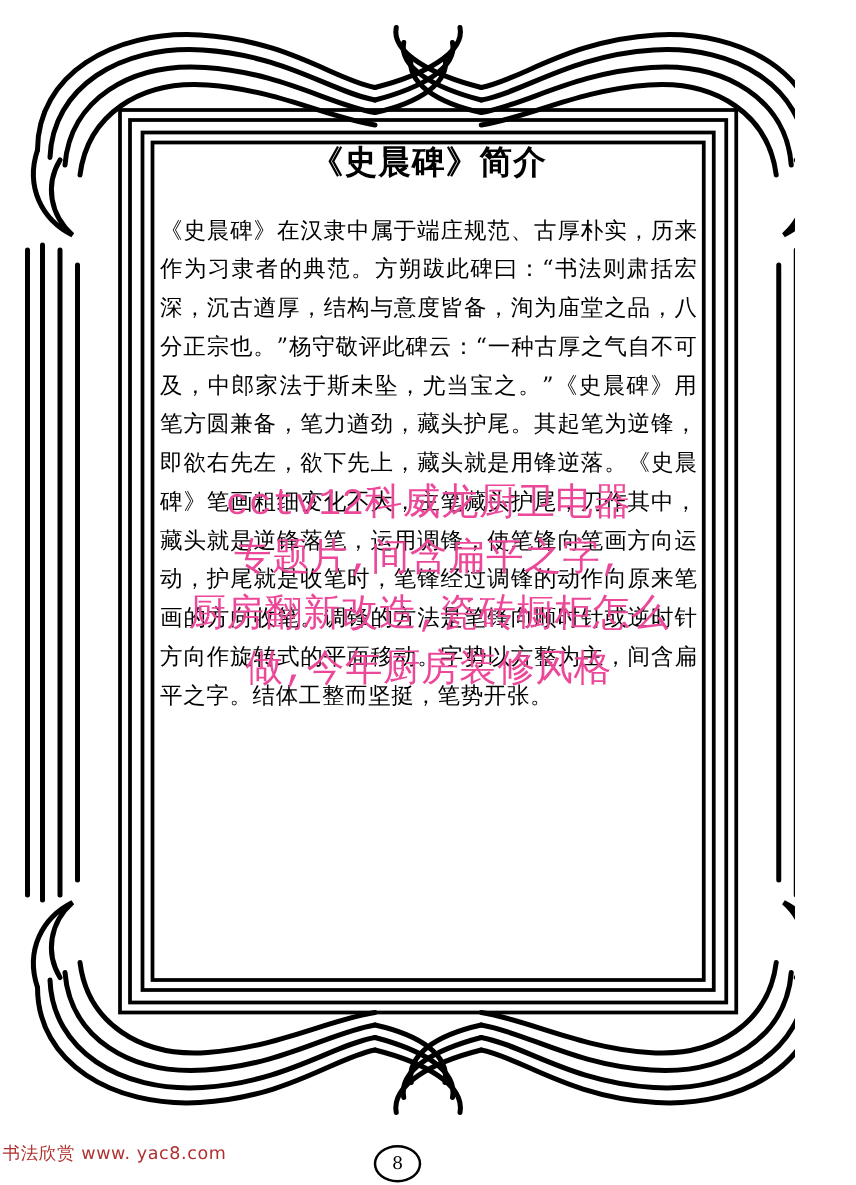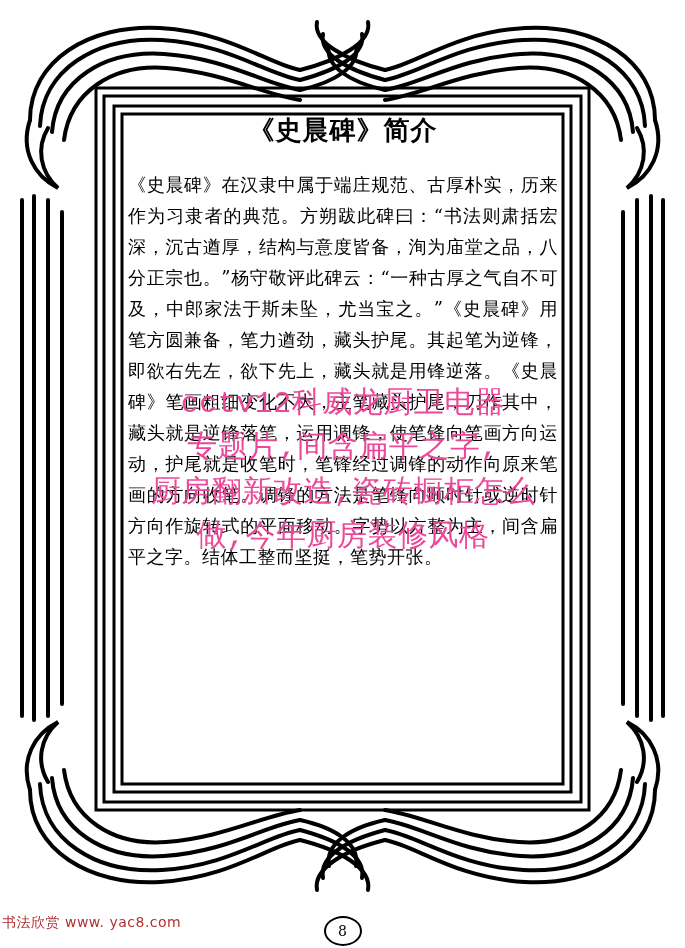--- a/index.html
+++ b/index.html
@@ -5,21 +5,21 @@
   html, body {
     margin: 0;
     padding: 0;
     background: #ffffff;
   }
   body {
     font-family: "DejaVu Sans", "Liberation Sans", sans-serif;
   }
   #page {
     position: relative;
-    width: 685px;
+    width: 636px;
     height: 948px;
     overflow: hidden;
     background: #ffffff;
   }
 
   
   .frame-svg {
     position: absolute;
     left: 0;
     top: 0;

